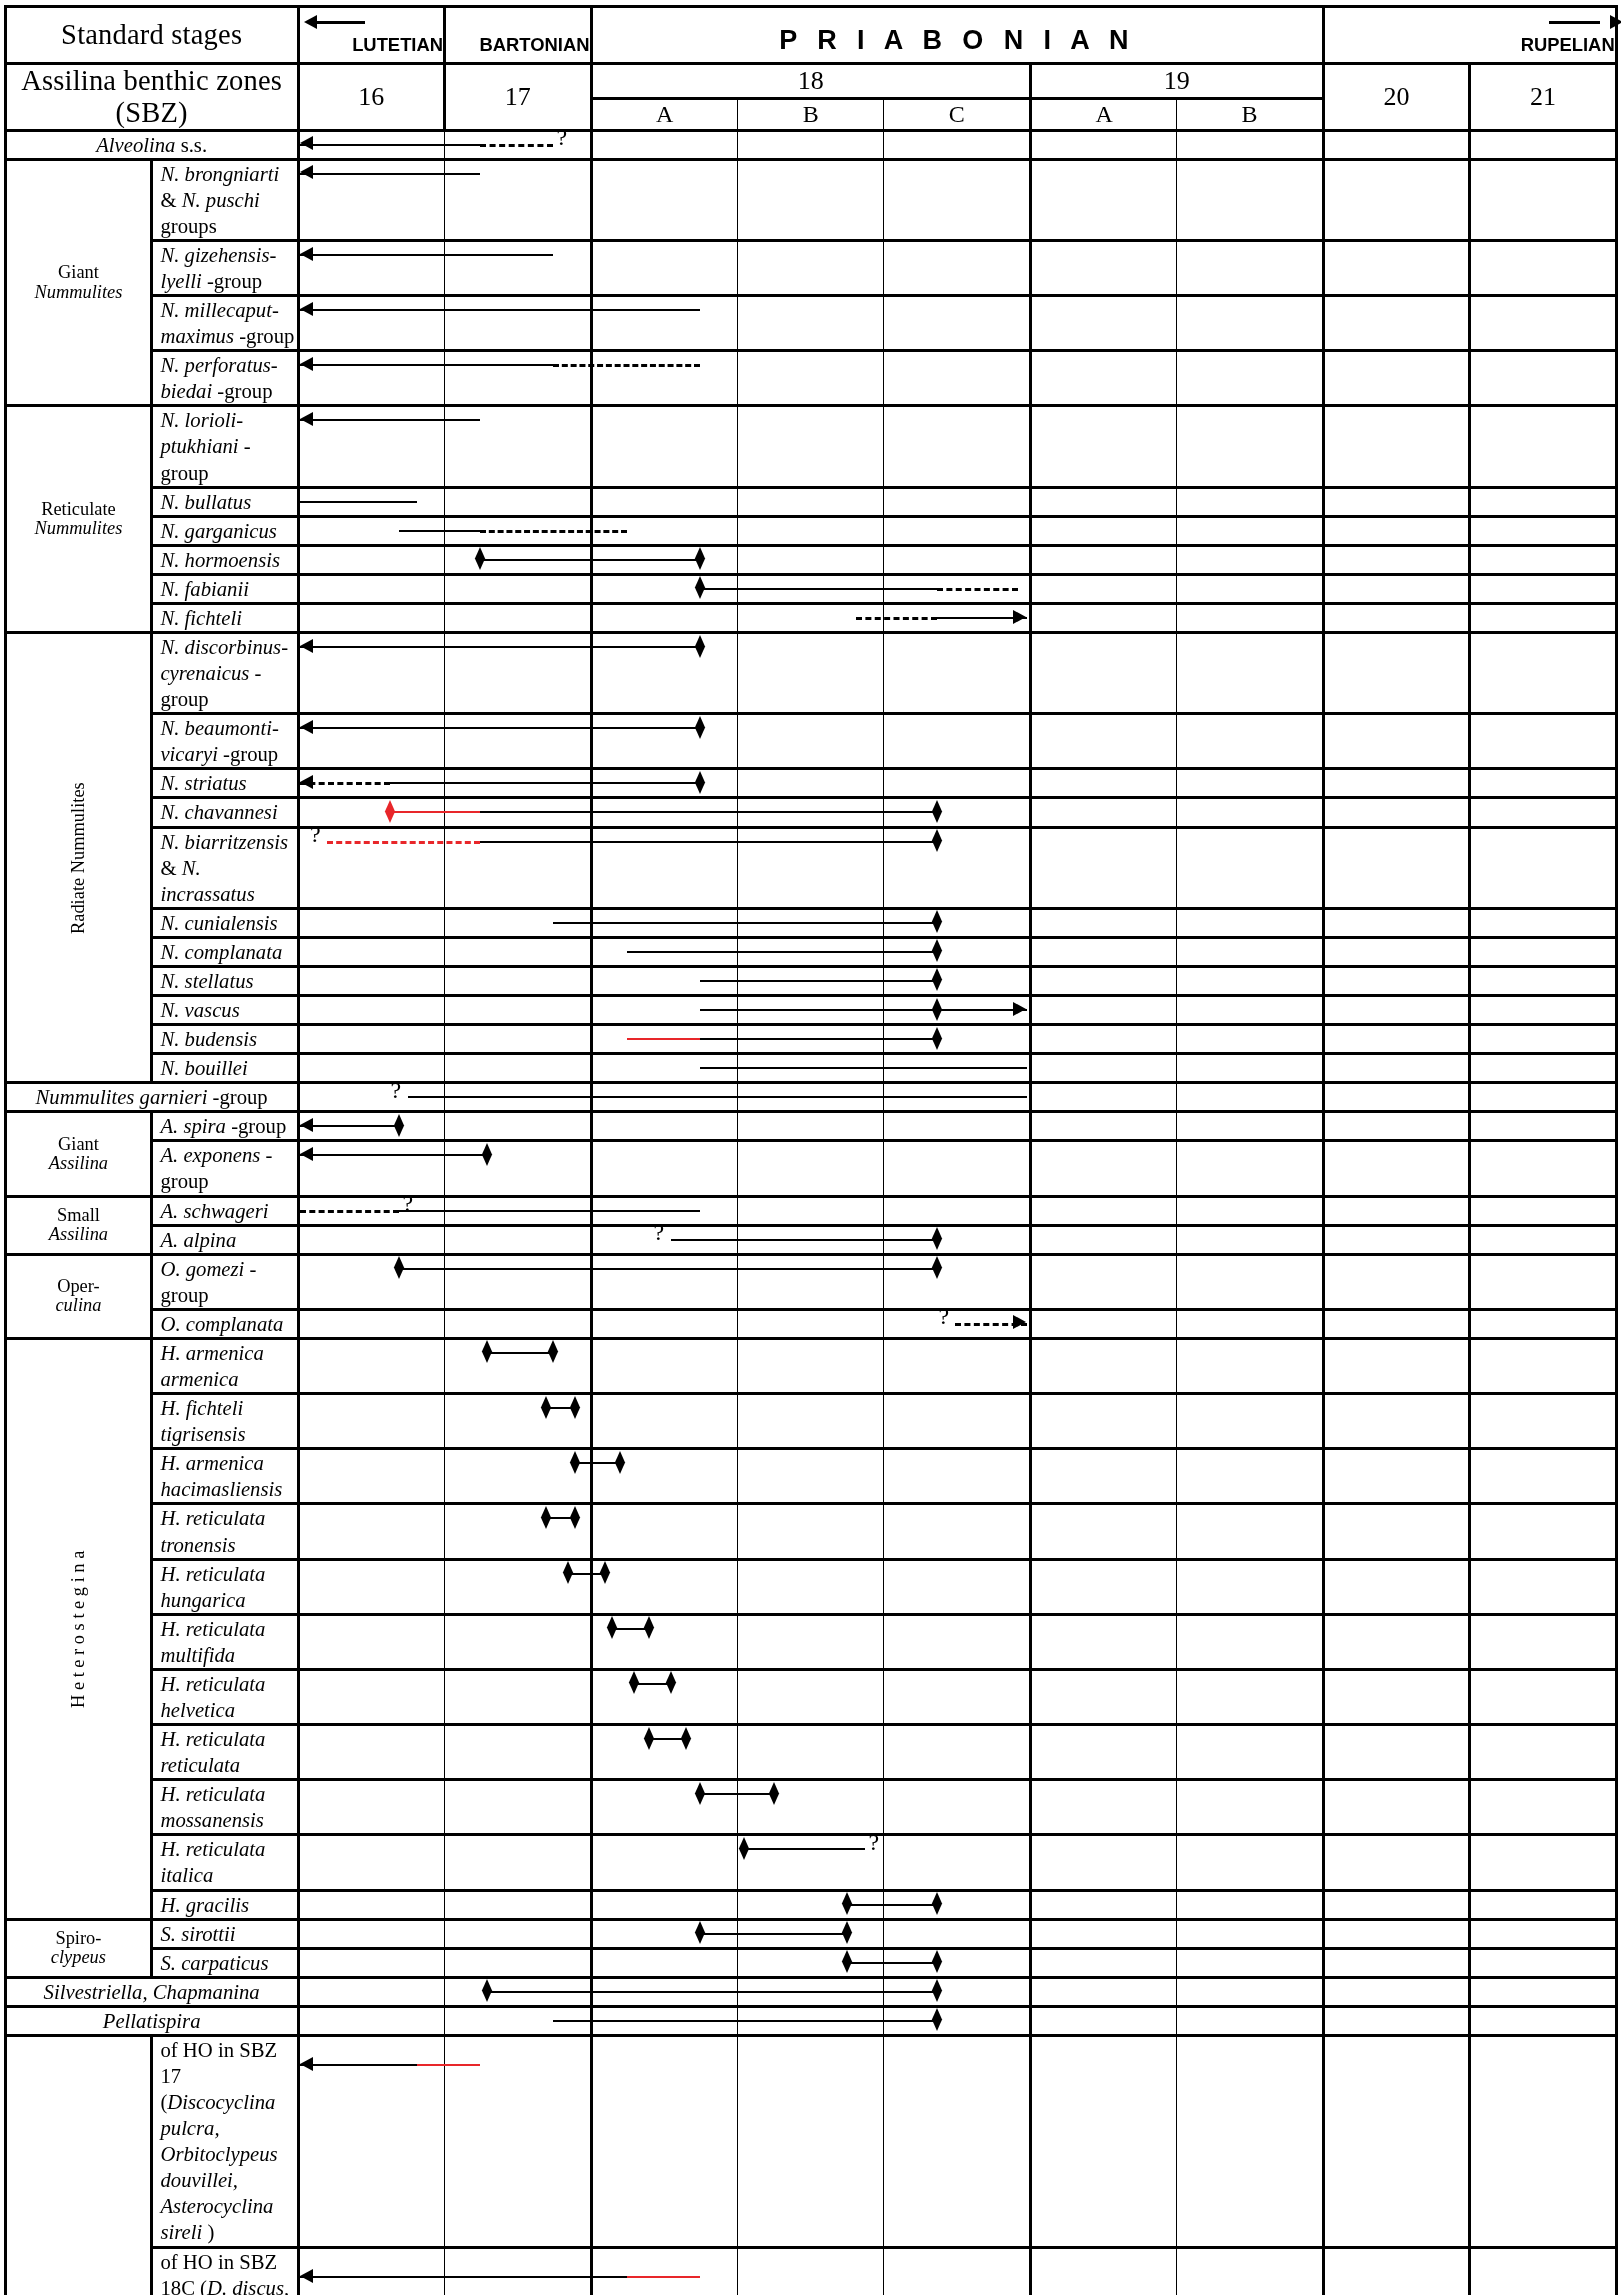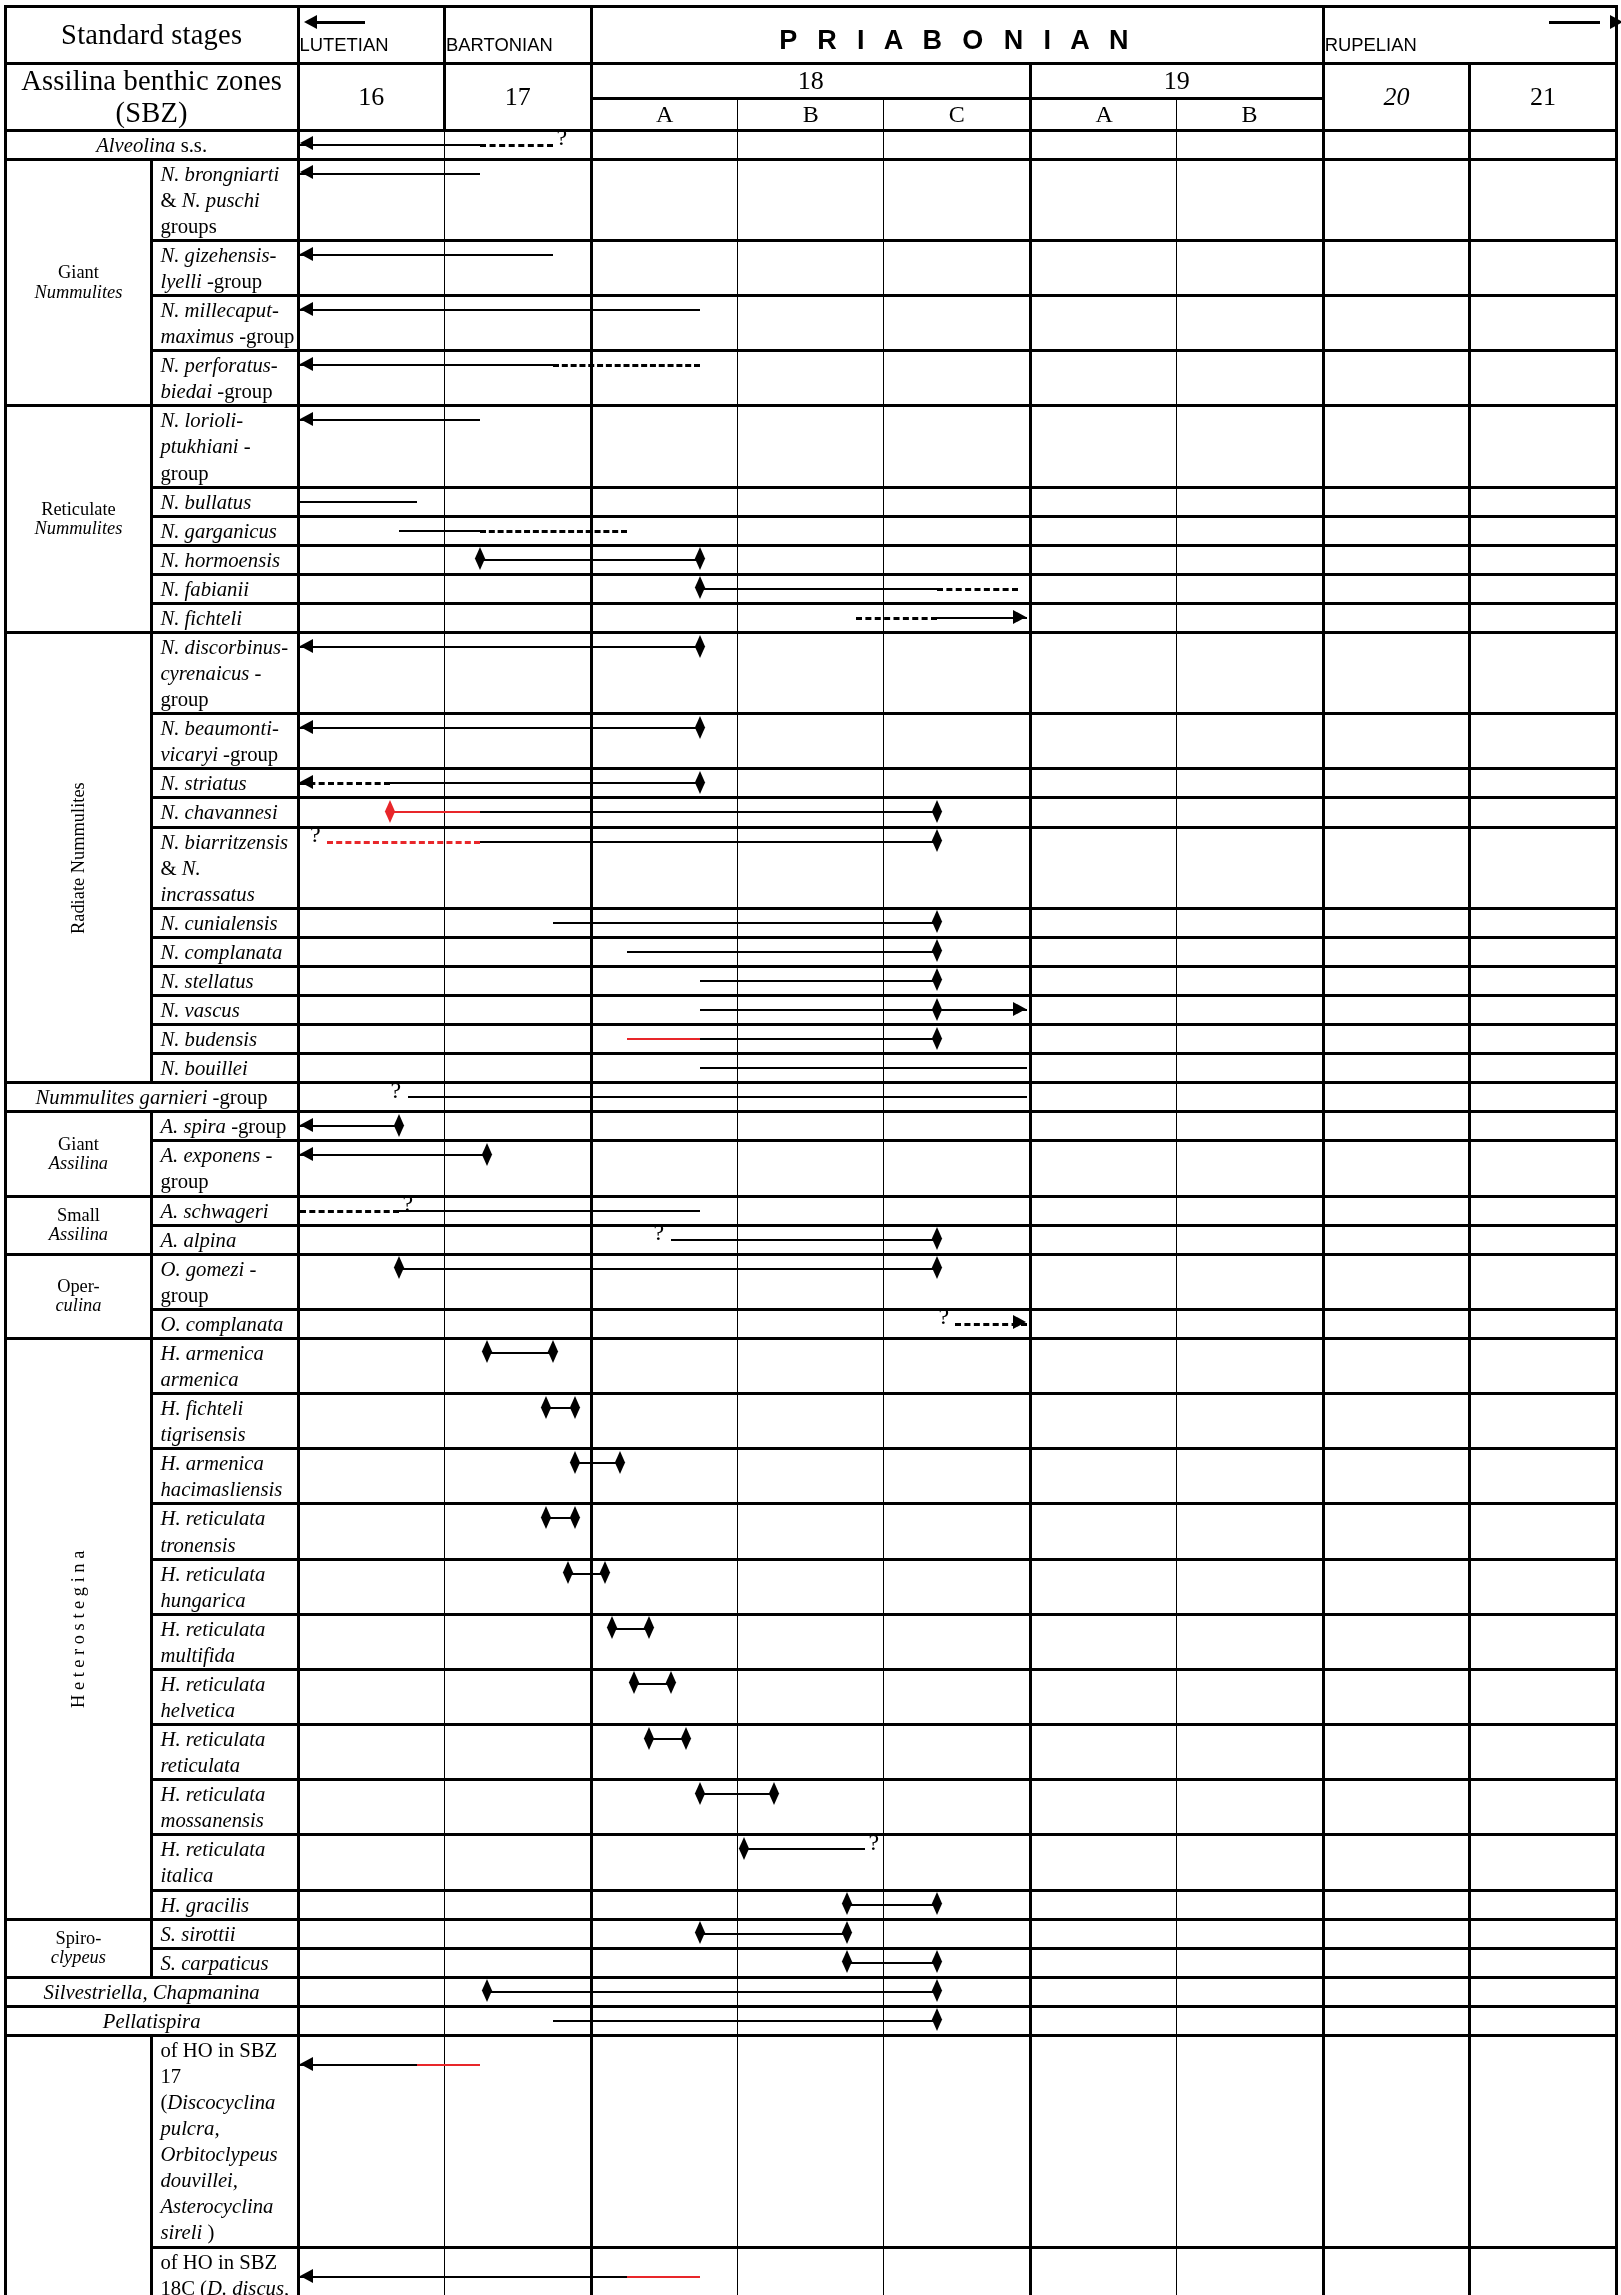--- a/index.html
+++ b/index.html
@@ -5,21 +5,21 @@
   html,body{margin:0;padding:0;background:#fff;}
   body{font-family:"Liberation Serif",serif;color:#000;}
   #sheet{width:1621px;height:2506px;position:relative;box-sizing:border-box;padding:4.6px 3.7px 2.8px 3.7px;}
   table.chart{border-collapse:collapse;table-layout:fixed;width:1614px;border:3.2px solid #000;}
   table.chart td{border:1.4px solid #000;padding:0;vertical-align:middle;position:relative;}
   .thickb{border-bottom-width:3.2px !important;}
   .thickr{border-right-width:3.2px !important;}
   .hdr-stage{font-size:28.5px;text-align:center;letter-spacing:0.2px;}
   .hdr-big{font-size:27px;font-weight:bold;font-family:"Liberation Sans",sans-serif;text-align:center;}
   .hdr-big.sp{letter-spacing:6.4px;}
-  .hdr-small{font-size:18.4px;font-weight:normal;font-family:"Liberation Sans",sans-serif;text-align:left;}
+  .hdr-small{font-size:18.4px;font-weight:bold;font-family:"Liberation Sans",sans-serif;text-align:right;}
   .hdr-num{font-size:26px;text-align:center;}
   .hdr-sub{font-size:24px;text-align:center;}
   .grp{font-size:18.4px;text-align:center;line-height:1.05;}
   .grp.vert{writing-mode:vertical-rl;transform:rotate(180deg);white-space:nowrap;margin:0 auto;}
   .taxon{font-size:20.7px;padding-left:7.3px;line-height:1.26;}
   .taxon.ctr{text-align:center;padding-left:0;}
   .it{font-style:italic;}
   
   .cellwrap{position:absolute;left:0;top:0;right:0;bottom:0;}
   .bar{position:absolute;height:0;border-top:2.3px solid #000;}
@@ -68,21 +68,21 @@
           </td>
           <td colspan="1" rowspan="2" class="thickb thickr" style="height: 44px;">
             <div class="hdr-num">17</div>
           </td>
           <td colspan="3" class="thickb thickr" style="height: 23px;">
             <div class="hdr-num">18</div>
           </td>
           <td colspan="2" class="thickb thickr" style="height: 23px;">
             <div class="hdr-num">19</div>
           </td>
-          <td colspan="1" rowspan="2" class="thickb thickr" style="height: 44px; font-style: italic;">
+          <td colspan="1" rowspan="2" class="thickb thickr" style="height: 44px;">
             <div class="hdr-num">20</div>
           </td>
           <td colspan="1" rowspan="2" class="thickb" style="height: 44px;">
             <div class="hdr-num">21</div>
           </td>
         </tr>
         <tr>
           <td class="thickb" style="height: 21px;">
             <div class="hdr-sub">A</div>
           </td>

